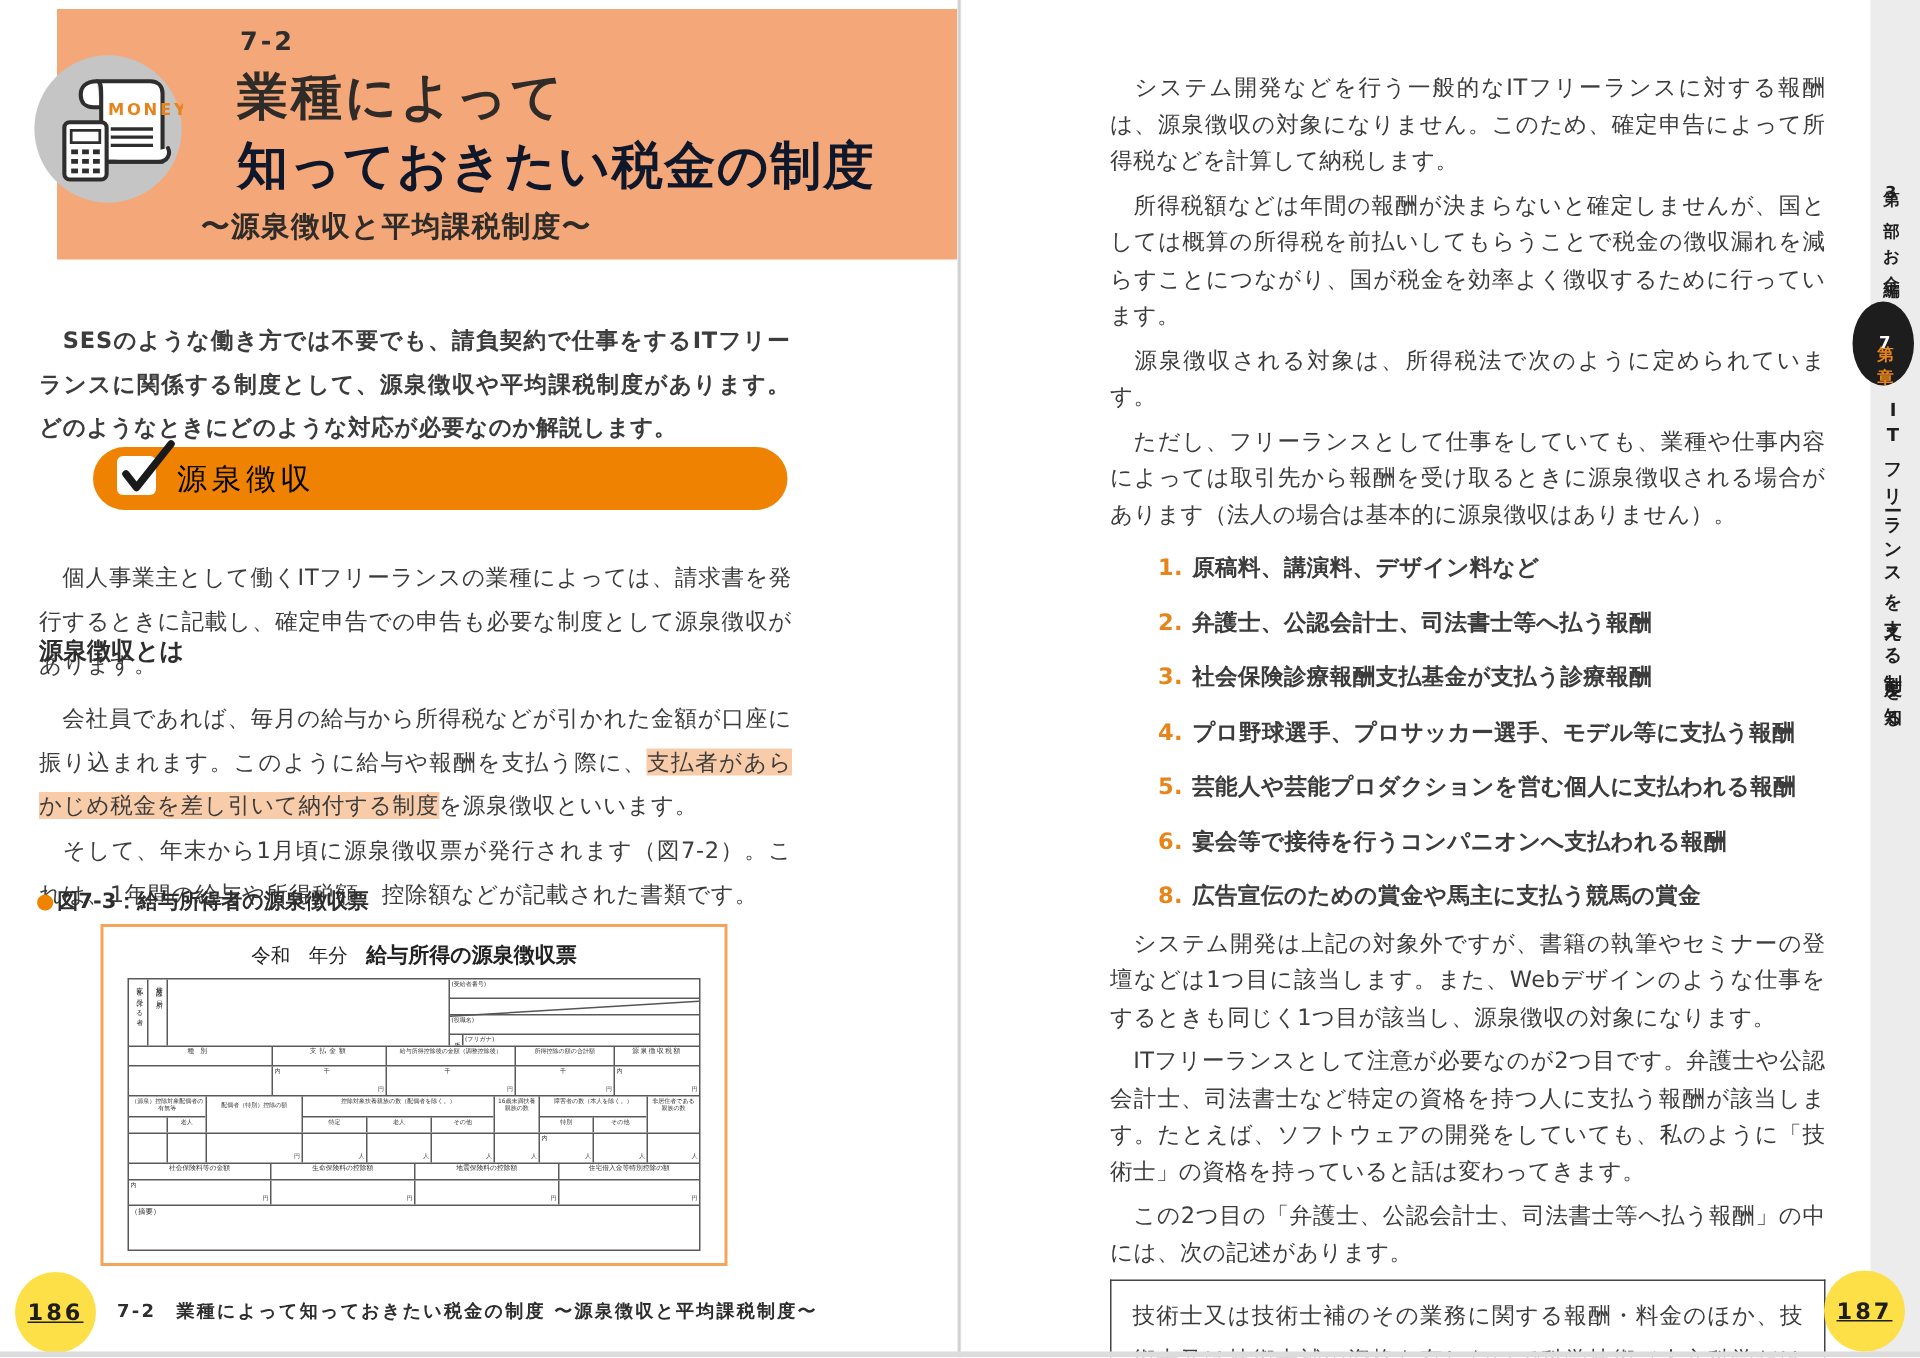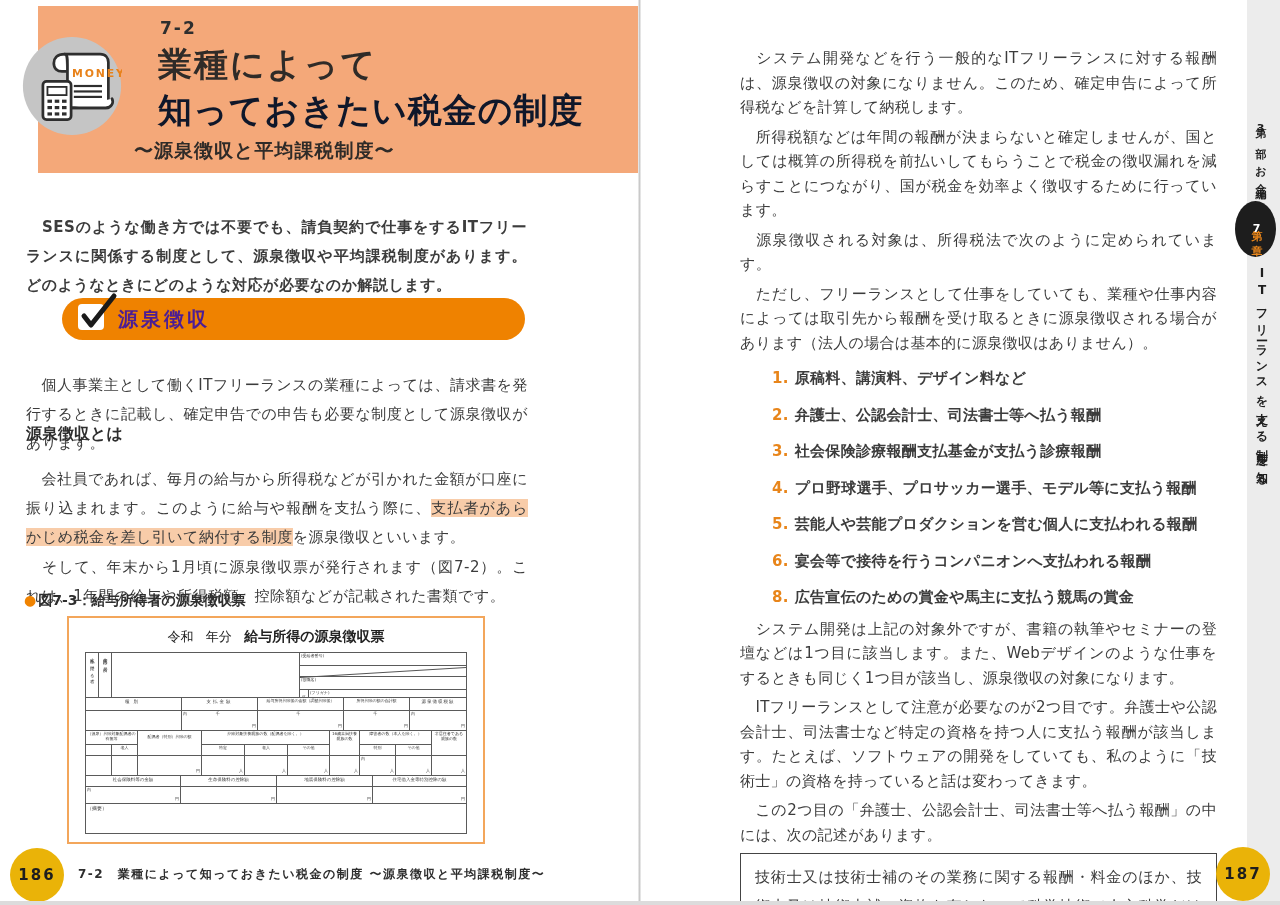--- a/index.html
+++ b/index.html
@@ -25,22 +25,22 @@
     letter-spacing:1px; color:#0f172a; }
   .subtitle { position:absolute; left:96px; top:132px; font-size:19px; font-weight:bold;
     letter-spacing:1px; color:#2f2b28; }
 
   
   .lp-text { font-size:15px; line-height:29px; letter-spacing:0.5px; text-align:justify; color:#3c3c3c; }
   .intro  { position:absolute; left:26px; top:198px; width:501px; font-weight:bold; }
   .sec-bar { position:absolute; left:62px; top:298px; width:463px; height:42px;
     background:#EF8200; border-radius:21px; }
   .sec-check { position:absolute; left:14px; top:-6px; width:42px; height:44px; }
-  .sec-label { position:absolute; left:56px; top:8px; font-size:20px; font-weight:bold;
-    color:#4c1d95; letter-spacing:3px; }
+  .sec-label { position:absolute; left:56px; top:8px; font-size:20px; font-weight:normal;
+    color:#000000; letter-spacing:3px; }
   .para1 { position:absolute; left:26px; top:356px; width:502px; }
   .subhead { position:absolute; left:26px; top:424px; font-size:16px; font-weight:bold; color:#2e2e2e; }
   .para2 { position:absolute; left:26px; top:450px; width:502px; }
   .hl { background:#F8CCA9; }
   .para3 { position:absolute; left:26px; top:538px; width:502px; }
   .fig-caption { position:absolute; left:24px; top:592px; font-size:14px; font-weight:bold; color:#2e2e2e; }
   .fig-caption .bullet { color:#F08300; margin-right:2px; }
 
   
   .figure-box { position:absolute; left:67px; top:616px; width:418px; height:228px;
@@ -62,22 +62,22 @@
   .t4 { font-size:4px; }
   .subrow { display:flex; border-top:1px solid #5a5a5a; }
   .diag { position:absolute; left:-2px; right:-2px; top:55%; border-top:1px solid #555;
     transform:rotate(-3.5deg); }
   .u-l { position:absolute; left:1px; top:1px; font-size:4px; }
   .u-c { position:absolute; left:45%; top:1px; font-size:4px; }
   .u-r { position:absolute; right:1px; bottom:1px; font-size:4px; }
 
   
   .pgnum-circle { position:absolute; width:54px; height:54px; border-radius:50%;
-    background:#eab308; color:#1e1e1e; font-size:15px; font-weight:bold;
-    display:flex; align-items:center; justify-content:center; letter-spacing:2px; }
+    background:#fde047; color:#1e1e1e; font-size:15px; font-weight:bold;
+    display:flex; align-items:center; justify-content:center; letter-spacing:2px;text-decoration:underline; }
   .pg186 { left:10px; top:848px; }
   .pg187 { left:1216px; top:847px; z-index:3; }
   .footer-text { position:absolute; left:78px; top:866px; font-size:12px; font-weight:bold;
     letter-spacing:1.5px; color:#2e2e2e; }
 
   
   .rp { position:absolute; left:740px; top:46px; width:477px; font-size:15px;
     line-height:24.5px; letter-spacing:0.3px; text-align:justify; color:#3c3c3c; }
   .rp p { margin:0 0 5px 0; }
   .rp-list { margin:4px 0 6px 32px; font-weight:bold; }

